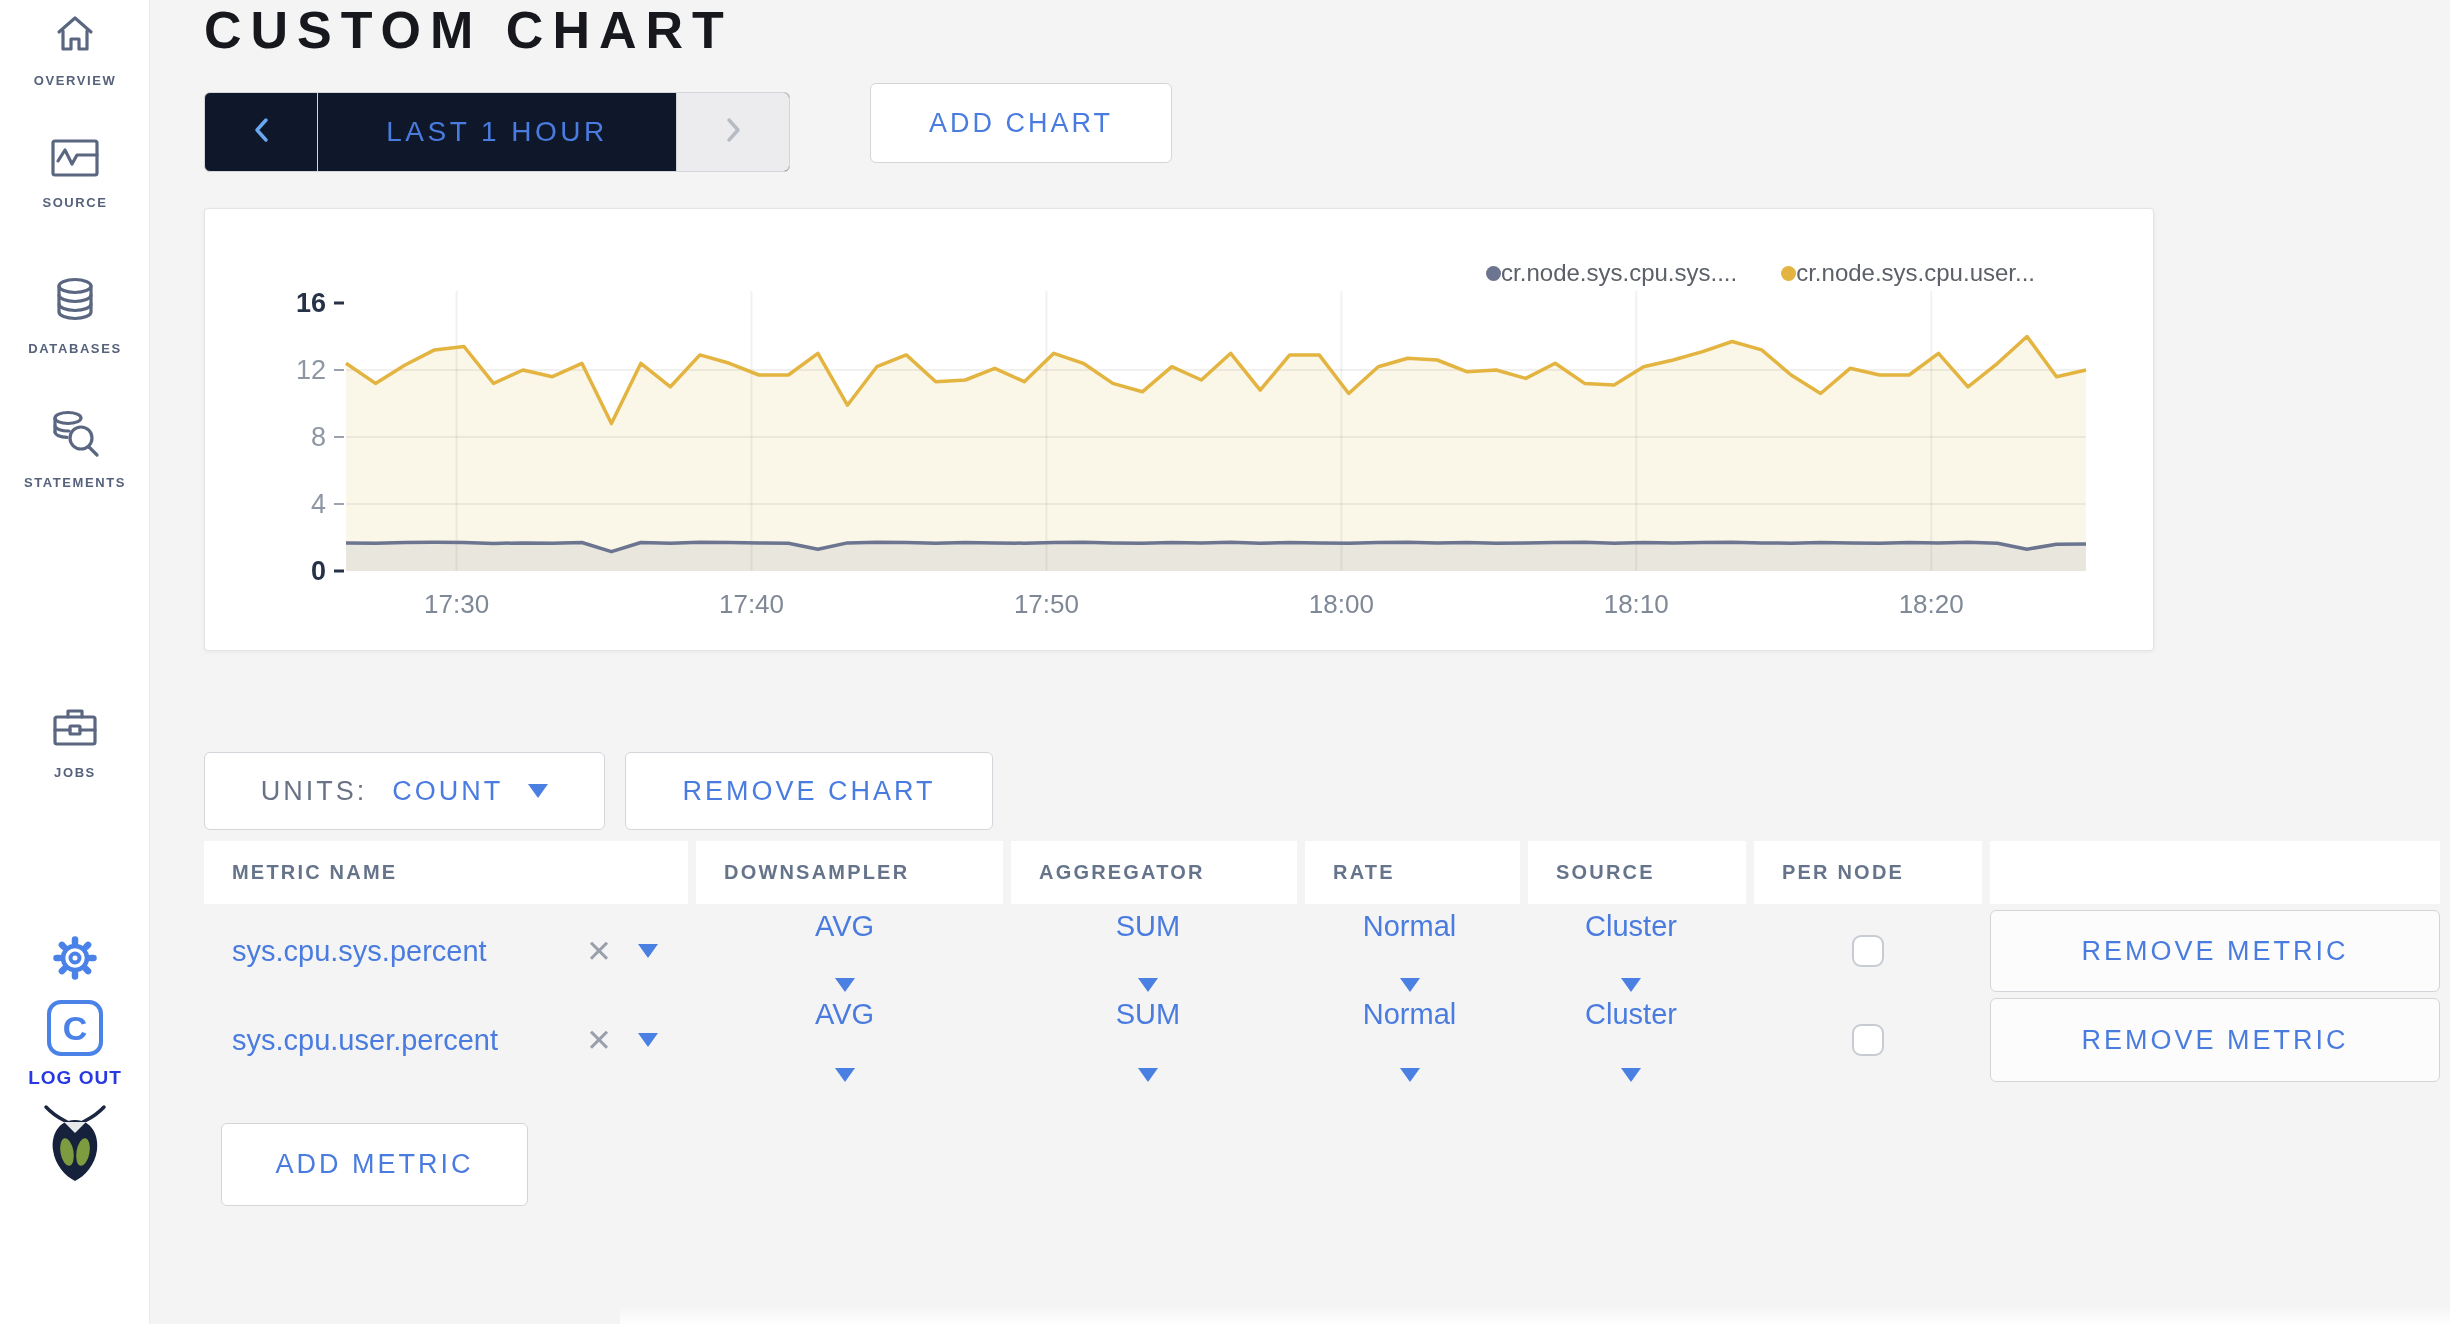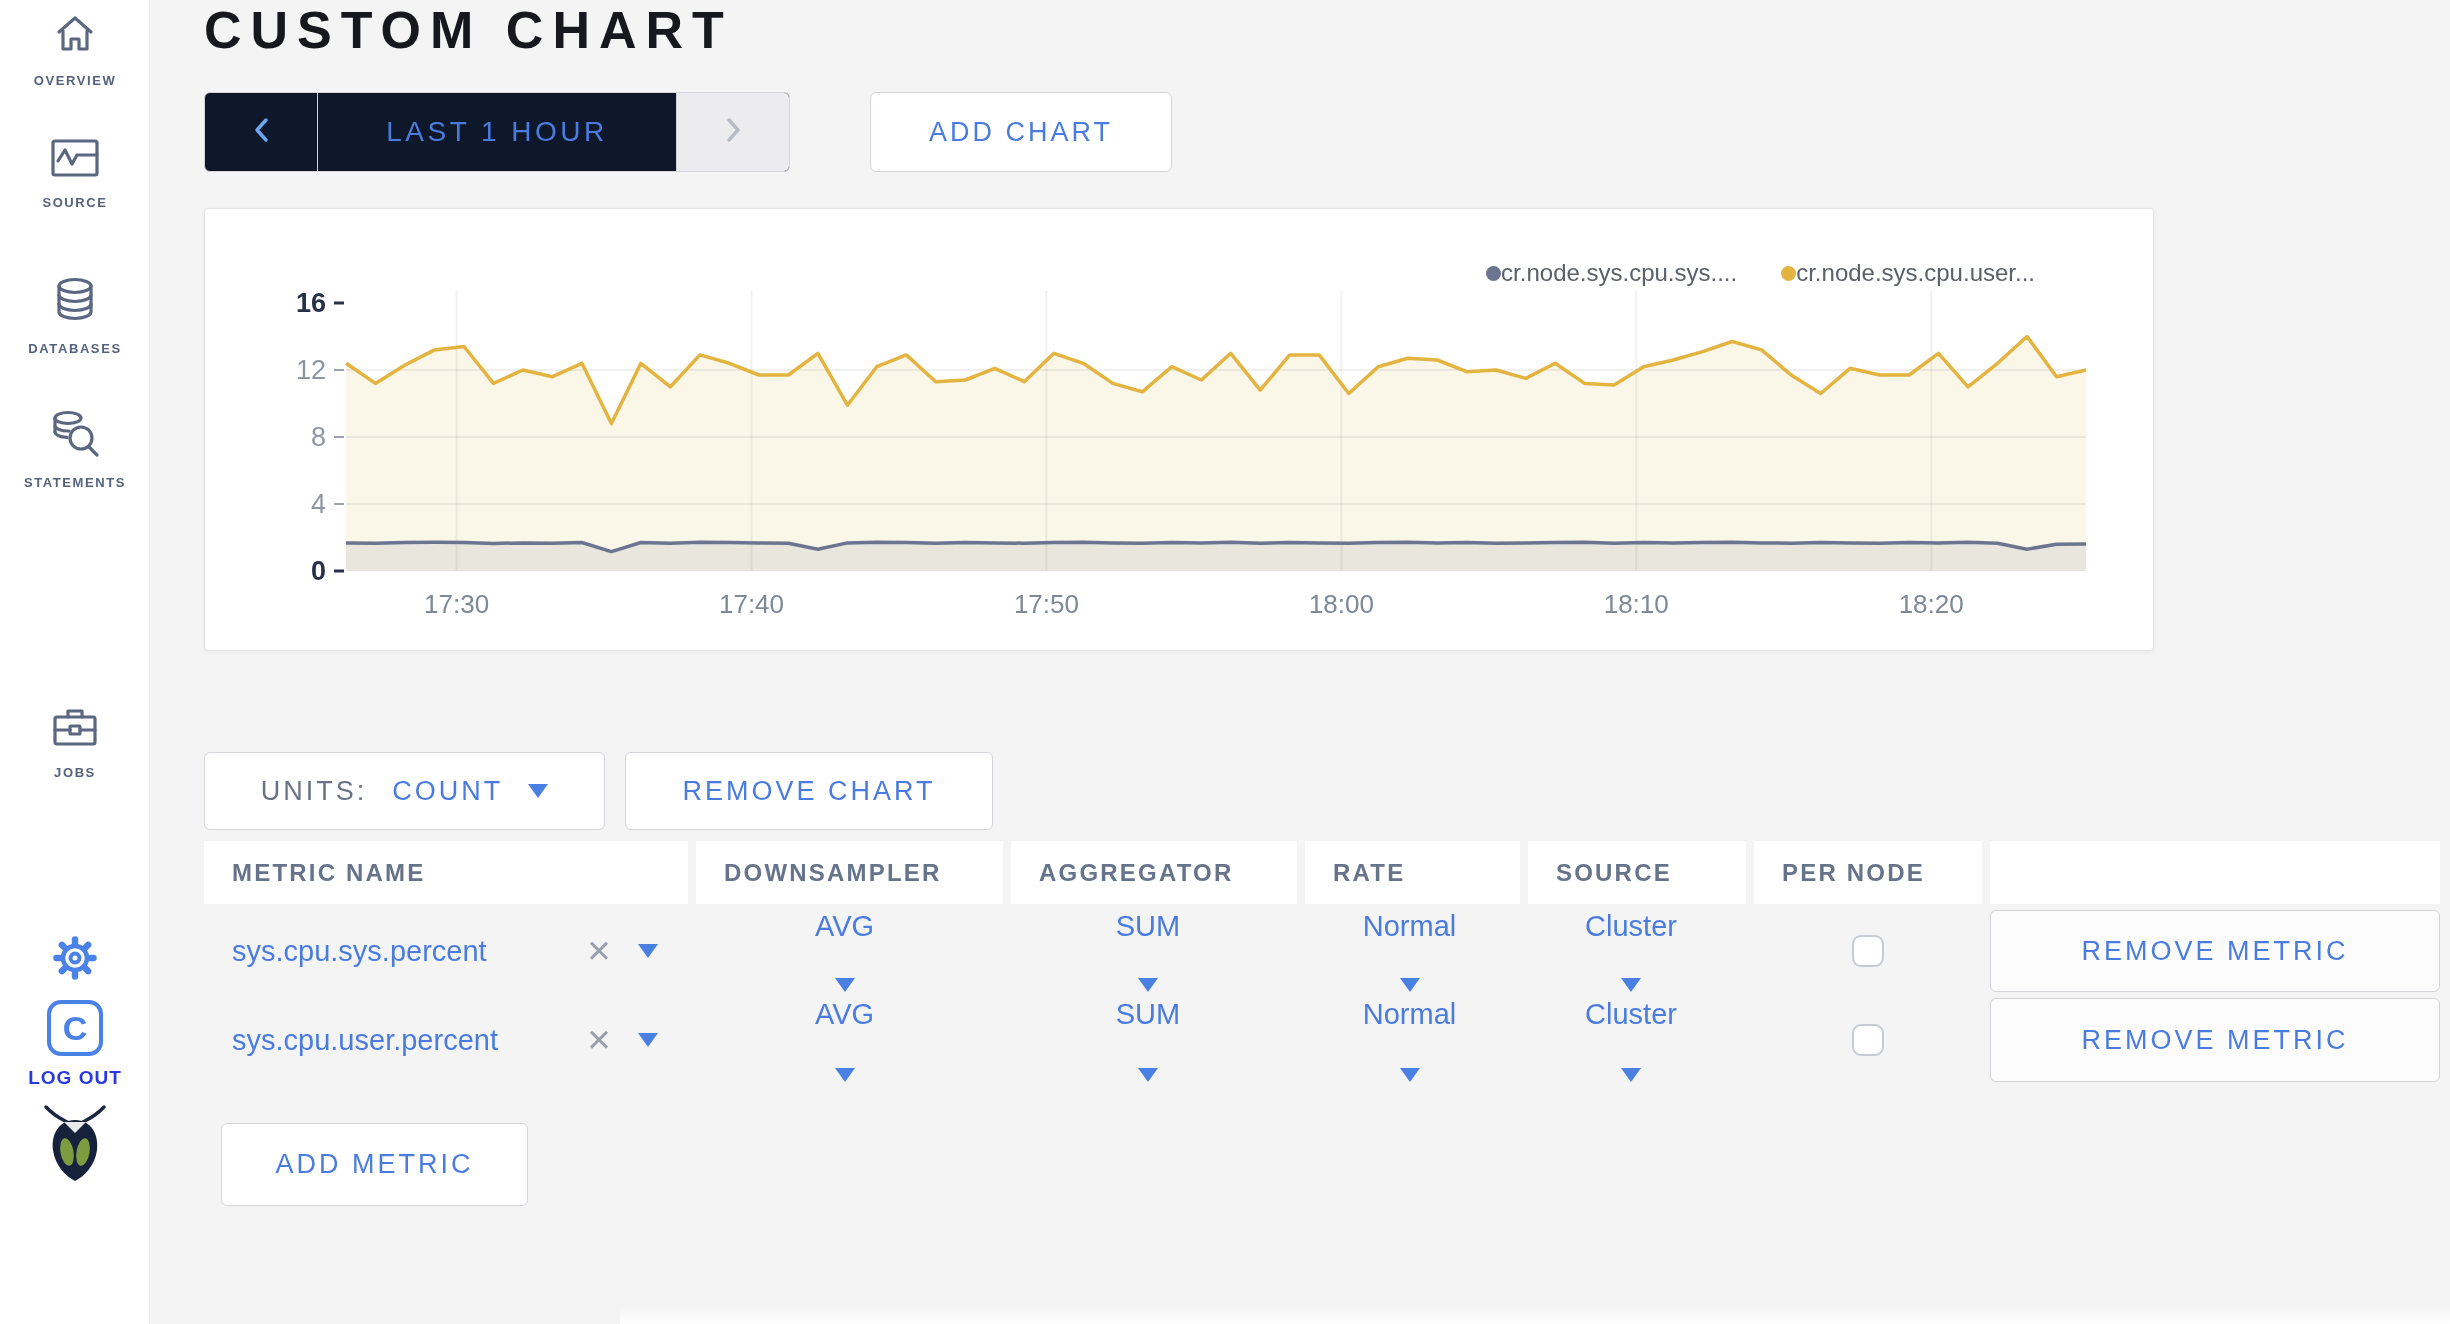--- a/index.html
+++ b/index.html
@@ -57,21 +57,21 @@
     color:#4a7ce0; font-size:28px; letter-spacing:3.5px; font-weight:500; cursor:pointer;
   }
   .ts-next { width:112px; background:#ececee; cursor:default; }
 
   .btn {
     background:#fff; border:1px solid #d4d5da; border-radius:6px;
     color:#4a7ce0; font-size:27px; letter-spacing:3px; font-weight:500;
     display:flex; align-items:center; justify-content:center; cursor:pointer;
     font-family:"Liberation Sans", sans-serif;
   }
-  .add-chart-btn { position:absolute; left:870px; top:92px; width:302px; height:80px; }
+  .add-chart-btn { position:absolute; left:870px; top:83px; width:302px; height:80px; }
 
   
   .chart-card {
     position:absolute; left:204px; top:208px; width:1950px; height:443px;
     background:#fff; border:1px solid #e4e4e7; border-radius:4px;
     box-shadow:0 1px 4px rgba(0,0,0,0.06);
   }
   .chart-svg { position:absolute; left:0; top:0; }
   .legend {
     position:absolute; top:50px; right:118px;
@@ -90,21 +90,21 @@
   
   .metrics-grid {
     position:absolute; left:204px; top:841px;
     display:grid;
     grid-template-columns:484px 307px 286px 215px 218px 228px 450px;
     grid-template-rows:63px 82px 84px;
     column-gap:8px; row-gap:6px;
   }
   .th {
     background:#fff; display:flex; align-items:center; padding-left:28px;
-    font-size:24px; font-weight:700; letter-spacing:2.2px; color:#66748b;
+    font-size:20px; font-weight:700; letter-spacing:2.2px; color:#66748b;
   }
   .cell { display:flex; align-items:center; color:#4a7ce0; font-size:29px; }
   .metric-cell  { justify-content:space-between; padding:0 30px 0 28px; cursor:pointer; }
   .metric-ctrls { display:flex; align-items:center; gap:26px; }
   .dd-cell      { justify-content:space-between; padding:0 46px 0 36px; cursor:pointer;flex-direction:column; }
   .dd-cell.agg  { padding:0 52px 0 40px; }
   .dd-cell.rate { padding:0 40px 0 34px; }
   .dd-cell.src  { padding:0 40px 0 28px; }
   .checkbox-cell{ justify-content:center; }
   .checkbox {

